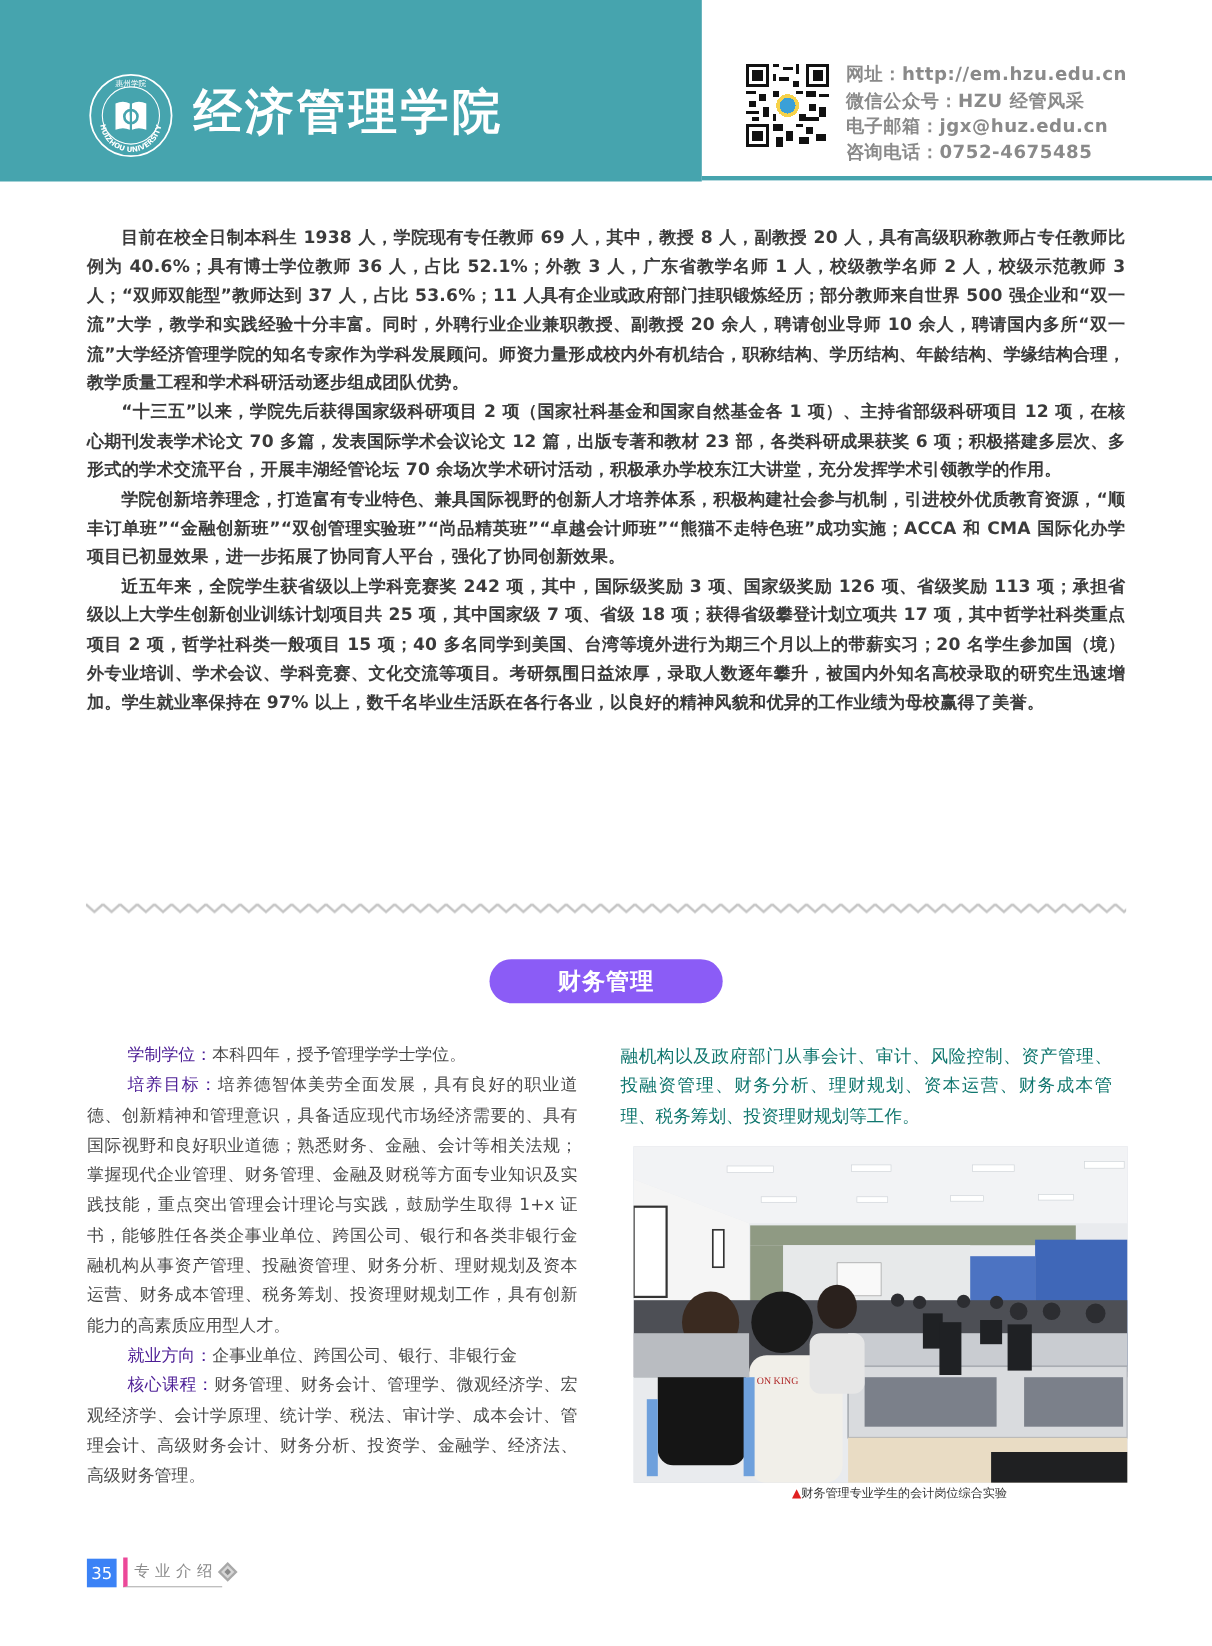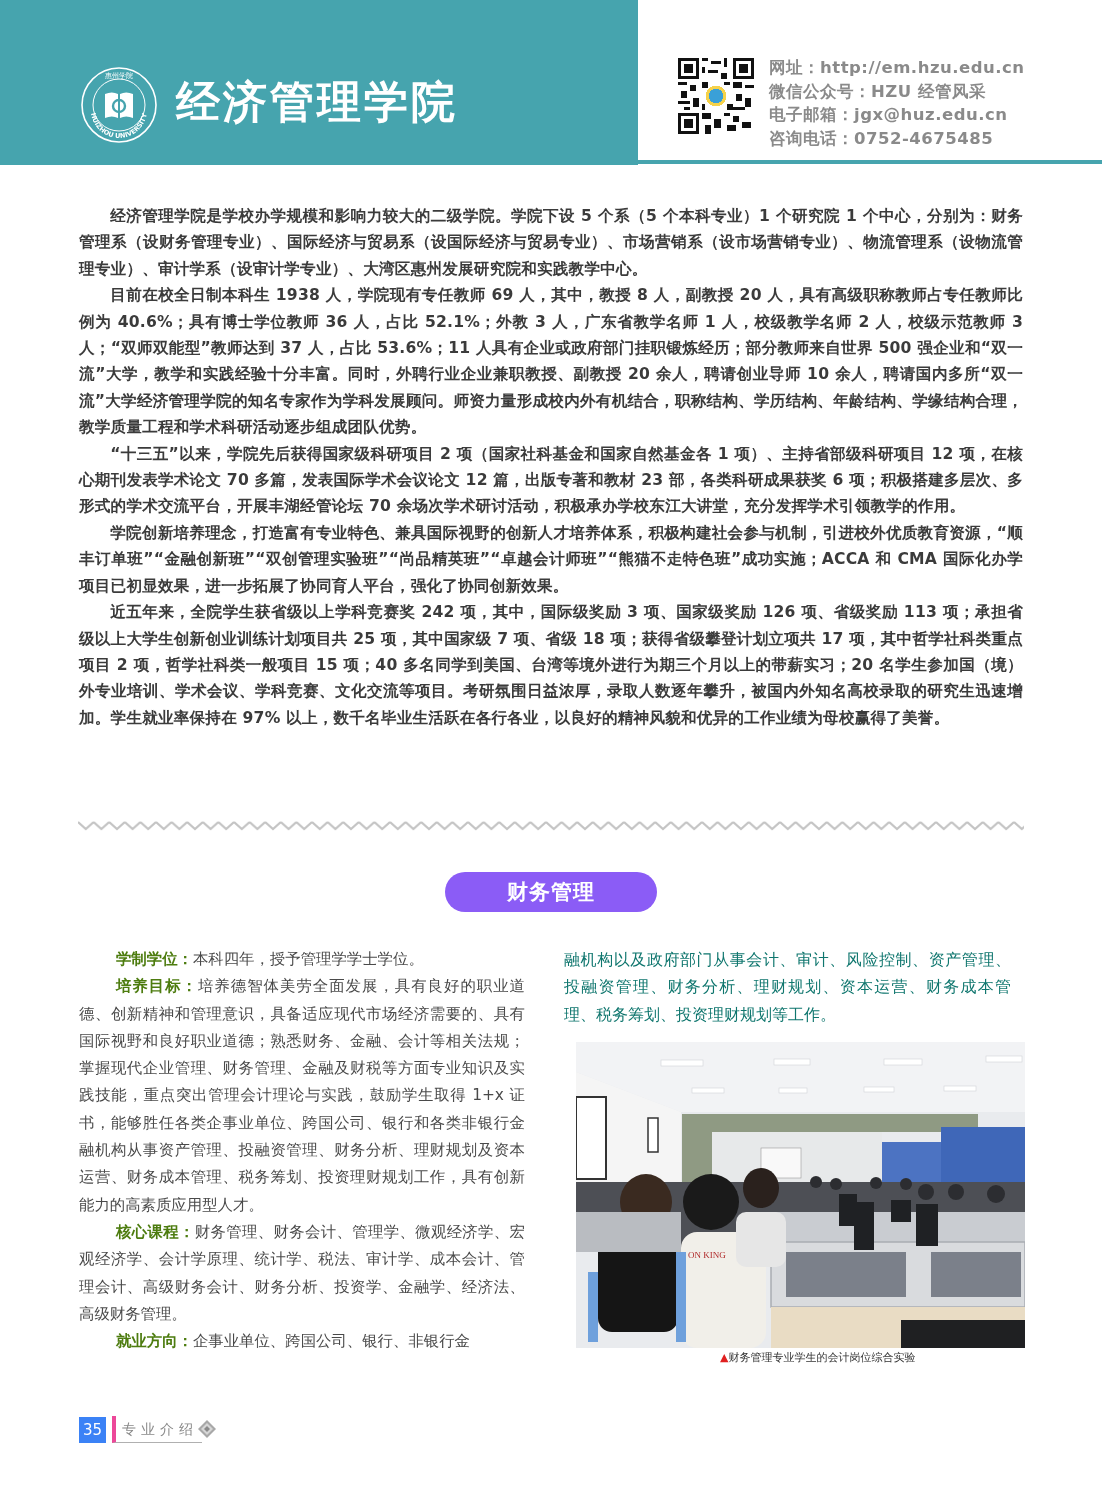--- a/index.html
+++ b/index.html
@@ -29,21 +29,21 @@
     
     .pill { position: absolute; left: 445px; top: 872px; width: 212px; height: 40px; background: #8b5cf6;
             border-radius: 20px; color: #fff; font-size: 21px; font-weight: bold; text-align: center;
             line-height: 40px; letter-spacing: 1px; }
 
     
     .col-left { position: absolute; left: 79px; top: 946px; width: 446px; font-size: 15.4px; color: #4a4a4a;
                 line-height: 27.3px; text-align: justify; }
     .col-left p { margin: 0; }
     .col-left .ind { text-indent: 2.4em; }
-    .lbl { color: #4d7c0f; font-weight: bold; }
+    .lbl { color: #4c1d95; }
     .col-right { position: absolute; left: 564px; top: 946px; width: 447px; font-size: 16px; color: #0f766e;
                  line-height: 27.3px; text-align: justify; }
 
     
     .photo { position: absolute; left: 576px; top: 1042px; width: 449px; height: 306px; overflow: hidden; background: #d8dde2; }
     .caption { position: absolute; left: 720px; top: 1350px; width: 305px; font-size: 11px;
                color: #333; line-height: 16px; }
     .caption .tri { color: #e02020; }
 
     
@@ -122,21 +122,20 @@
 </svg>
 
 <div class="contact">
   <div>网址：http://em.hzu.edu.cn</div>
   <div>微信公众号：HZU 经管风采</div>
   <div>电子邮箱：jgx@huz.edu.cn</div>
   <div>咨询电话：0752-4675485</div>
 </div>
 
 <div class="intro">
-  <p>经济管理学院是学校办学规模和影响力较大的二级学院。学院下设 5 个系（5 个本科专业）1 个研究院 1 个中心，分别为：财务管理系（设财务管理专业）、国际经济与贸易系（设国际经济与贸易专业）、市场营销系（设市场营销专业）、物流管理系（设物流管理专业）、审计学系（设审计学专业）、大湾区惠州发展研究院和实践教学中心。</p>
   <p>目前在校全日制本科生 1938 人，学院现有专任教师 69 人，其中，教授 8 人，副教授 20 人，具有高级职称教师占专任教师比例为 40.6%；具有博士学位教师 36 人，占比 52.1%；外教 3 人，广东省教学名师 1 人，校级教学名师 2 人，校级示范教师 3 人；“双师双能型”教师达到 37 人，占比 53.6%；11 人具有企业或政府部门挂职锻炼经历；部分教师来自世界 500 强企业和“双一流”大学，教学和实践经验十分丰富。同时，外聘行业企业兼职教授、副教授 20 余人，聘请创业导师 10 余人，聘请国内多所“双一流”大学经济管理学院的知名专家作为学科发展顾问。师资力量形成校内外有机结合，职称结构、学历结构、年龄结构、学缘结构合理，教学质量工程和学术科研活动逐步组成团队优势。</p>
   <p>“十三五”以来，学院先后获得国家级科研项目 2 项（国家社科基金和国家自然基金各 1 项）、主持省部级科研项目 12 项，在核心期刊发表学术论文 70 多篇，发表国际学术会议论文 12 篇，出版专著和教材 23 部，各类科研成果获奖 6 项；积极搭建多层次、多形式的学术交流平台，开展丰湖经管论坛 70 余场次学术研讨活动，积极承办学校东江大讲堂，充分发挥学术引领教学的作用。</p>
   <p>学院创新培养理念，打造富有专业特色、兼具国际视野的创新人才培养体系，积极构建社会参与机制，引进校外优质教育资源，“顺丰订单班”“金融创新班”“双创管理实验班”“尚品精英班”“卓越会计师班”“熊猫不走特色班”成功实施；ACCA 和 CMA 国际化办学项目已初显效果，进一步拓展了协同育人平台，强化了协同创新效果。</p>
   <p>近五年来，全院学生获省级以上学科竞赛奖 242 项，其中，国际级奖励 3 项、国家级奖励 126 项、省级奖励 113 项；承担省级以上大学生创新创业训练计划项目共 25 项，其中国家级 7 项、省级 18 项；获得省级攀登计划立项共 17 项，其中哲学社科类重点项目 2 项，哲学社科类一般项目 15 项；40 多名同学到美国、台湾等境外进行为期三个月以上的带薪实习；20 名学生参加国（境）外专业培训、学术会议、学科竞赛、文化交流等项目。考研氛围日益浓厚，录取人数逐年攀升，被国内外知名高校录取的研究生迅速增加。学生就业率保持在 97% 以上，数千名毕业生活跃在各行各业，以良好的精神风貌和优异的工作业绩为母校赢得了美誉。</p>
 </div>
 
 <svg class="wave" viewBox="0 0 946 16" preserveAspectRatio="none">
   <defs>
     <pattern id="zig" width="15.6" height="16" patternUnits="userSpaceOnUse">
       <polyline points="0,4 7.8,11 15.6,4" fill="none" stroke="#c4c4c4" stroke-width="2.2"></polyline>
@@ -148,24 +147,24 @@
 <div class="pill">财务管理</div>
 
 <div class="col-left">
   <p class="ind">
     <span class="lbl">学制学位：</span><span>本科四年，授予管理学学士学位。</span>
   </p>
   <p class="ind">
     <span class="lbl">培养目标：</span><span>培养德智体美劳全面发展，具有良好的职业道德、创新精神和管理意识，具备适应现代市场经济需要的、具有国际视野和良好职业道德；熟悉财务、金融、会计等相关法规；掌握现代企业管理、财务管理、金融及财税等方面专业知识及实践技能，重点突出管理会计理论与实践，鼓励学生取得 1+x 证书，能够胜任各类企事业单位、跨国公司、银行和各类非银行金融机构从事资产管理、投融资管理、财务分析、理财规划及资本运营、财务成本管理、税务筹划、投资理财规划工作，具有创新能力的高素质应用型人才。</span>
   </p>
   <p class="ind">
+    <span class="lbl">就业方向：</span><span>企事业单位、跨国公司、银行、非银行金</span>
+  </p>
+  <p class="ind">
     <span class="lbl">核心课程：</span><span>财务管理、财务会计、管理学、微观经济学、宏观经济学、会计学原理、统计学、税法、审计学、成本会计、管理会计、高级财务会计、财务分析、投资学、金融学、经济法、高级财务管理。</span>
-  </p>
-  <p class="ind">
-    <span class="lbl">就业方向：</span><span>企事业单位、跨国公司、银行、非银行金</span>
   </p>
 </div>
 
 <div class="col-right">融机构以及政府部门从事会计、审计、风险控制、资产管理、投融资管理、财务分析、理财规划、资本运营、财务成本管理、税务筹划、投资理财规划等工作。</div>
 
 <svg class="photo" viewBox="0 0 449 306" preserveAspectRatio="none">
   <rect width="449" height="306" fill="#e9ebee"></rect>
 
   <polygon points="0,0 449,0 449,70 105,70 0,30" fill="#f2f3f5"></polygon>
   <g fill="#ffffff" stroke="#cfd3d8" stroke-width="0.6">

